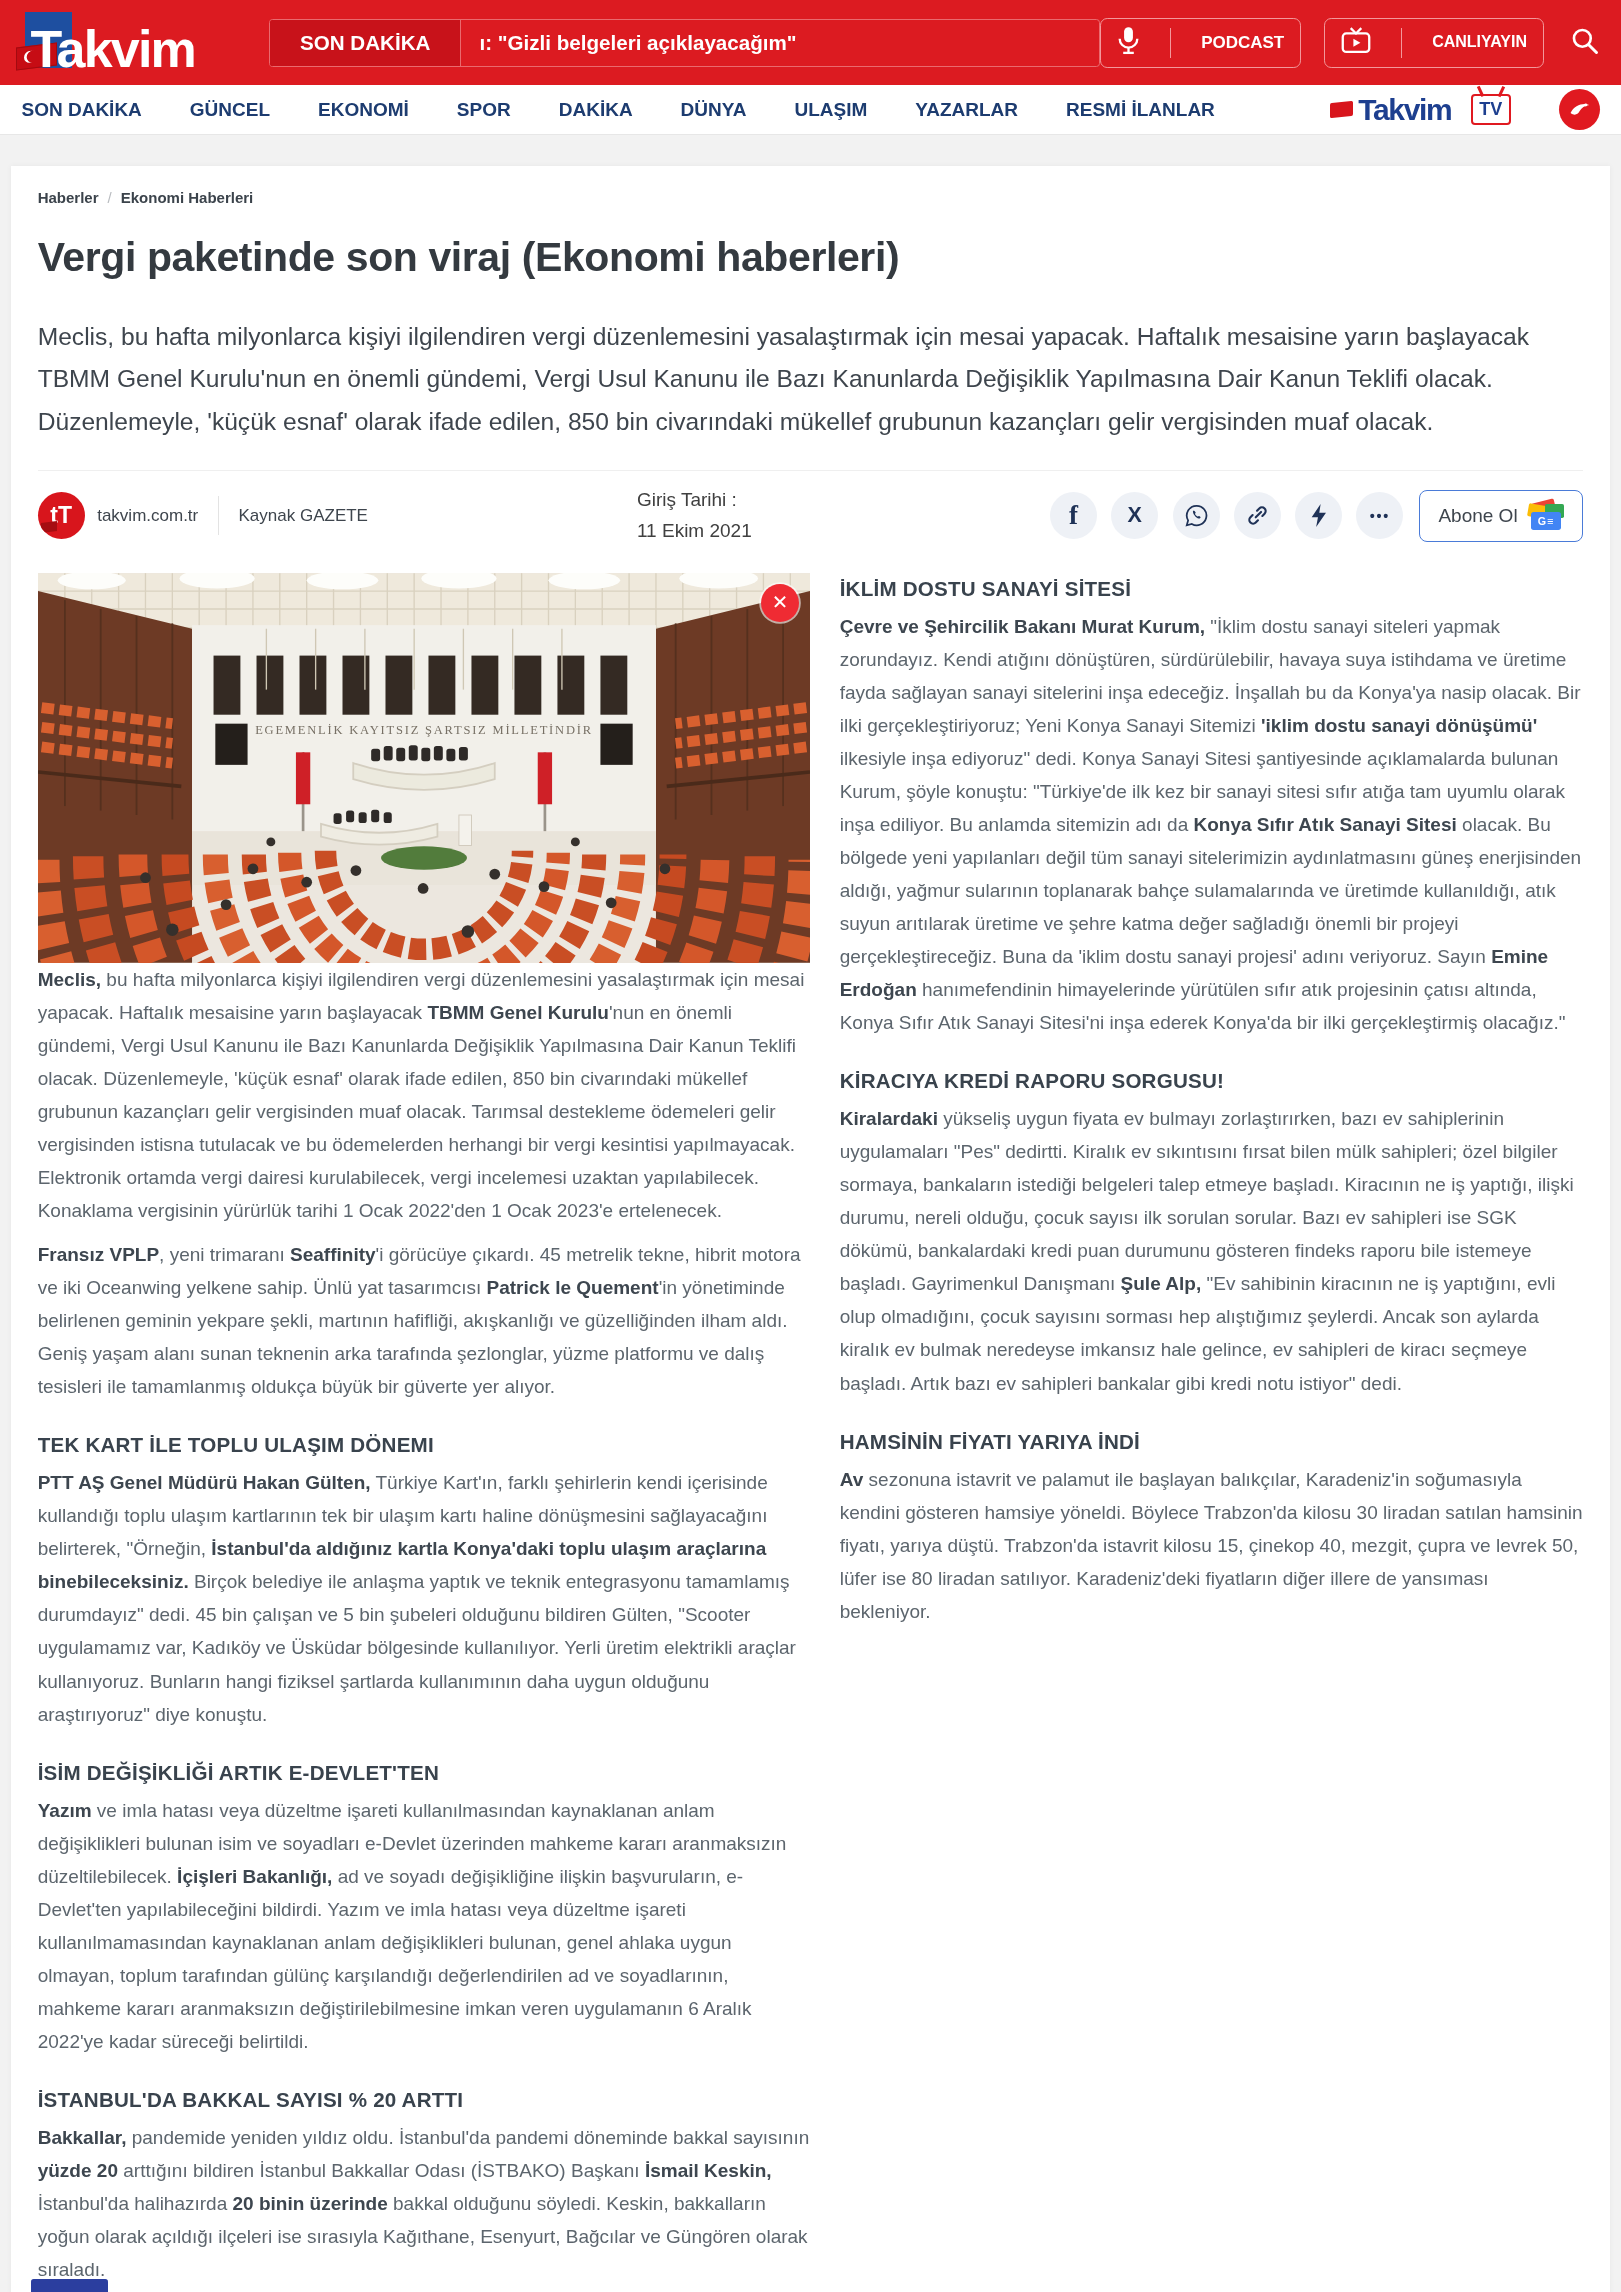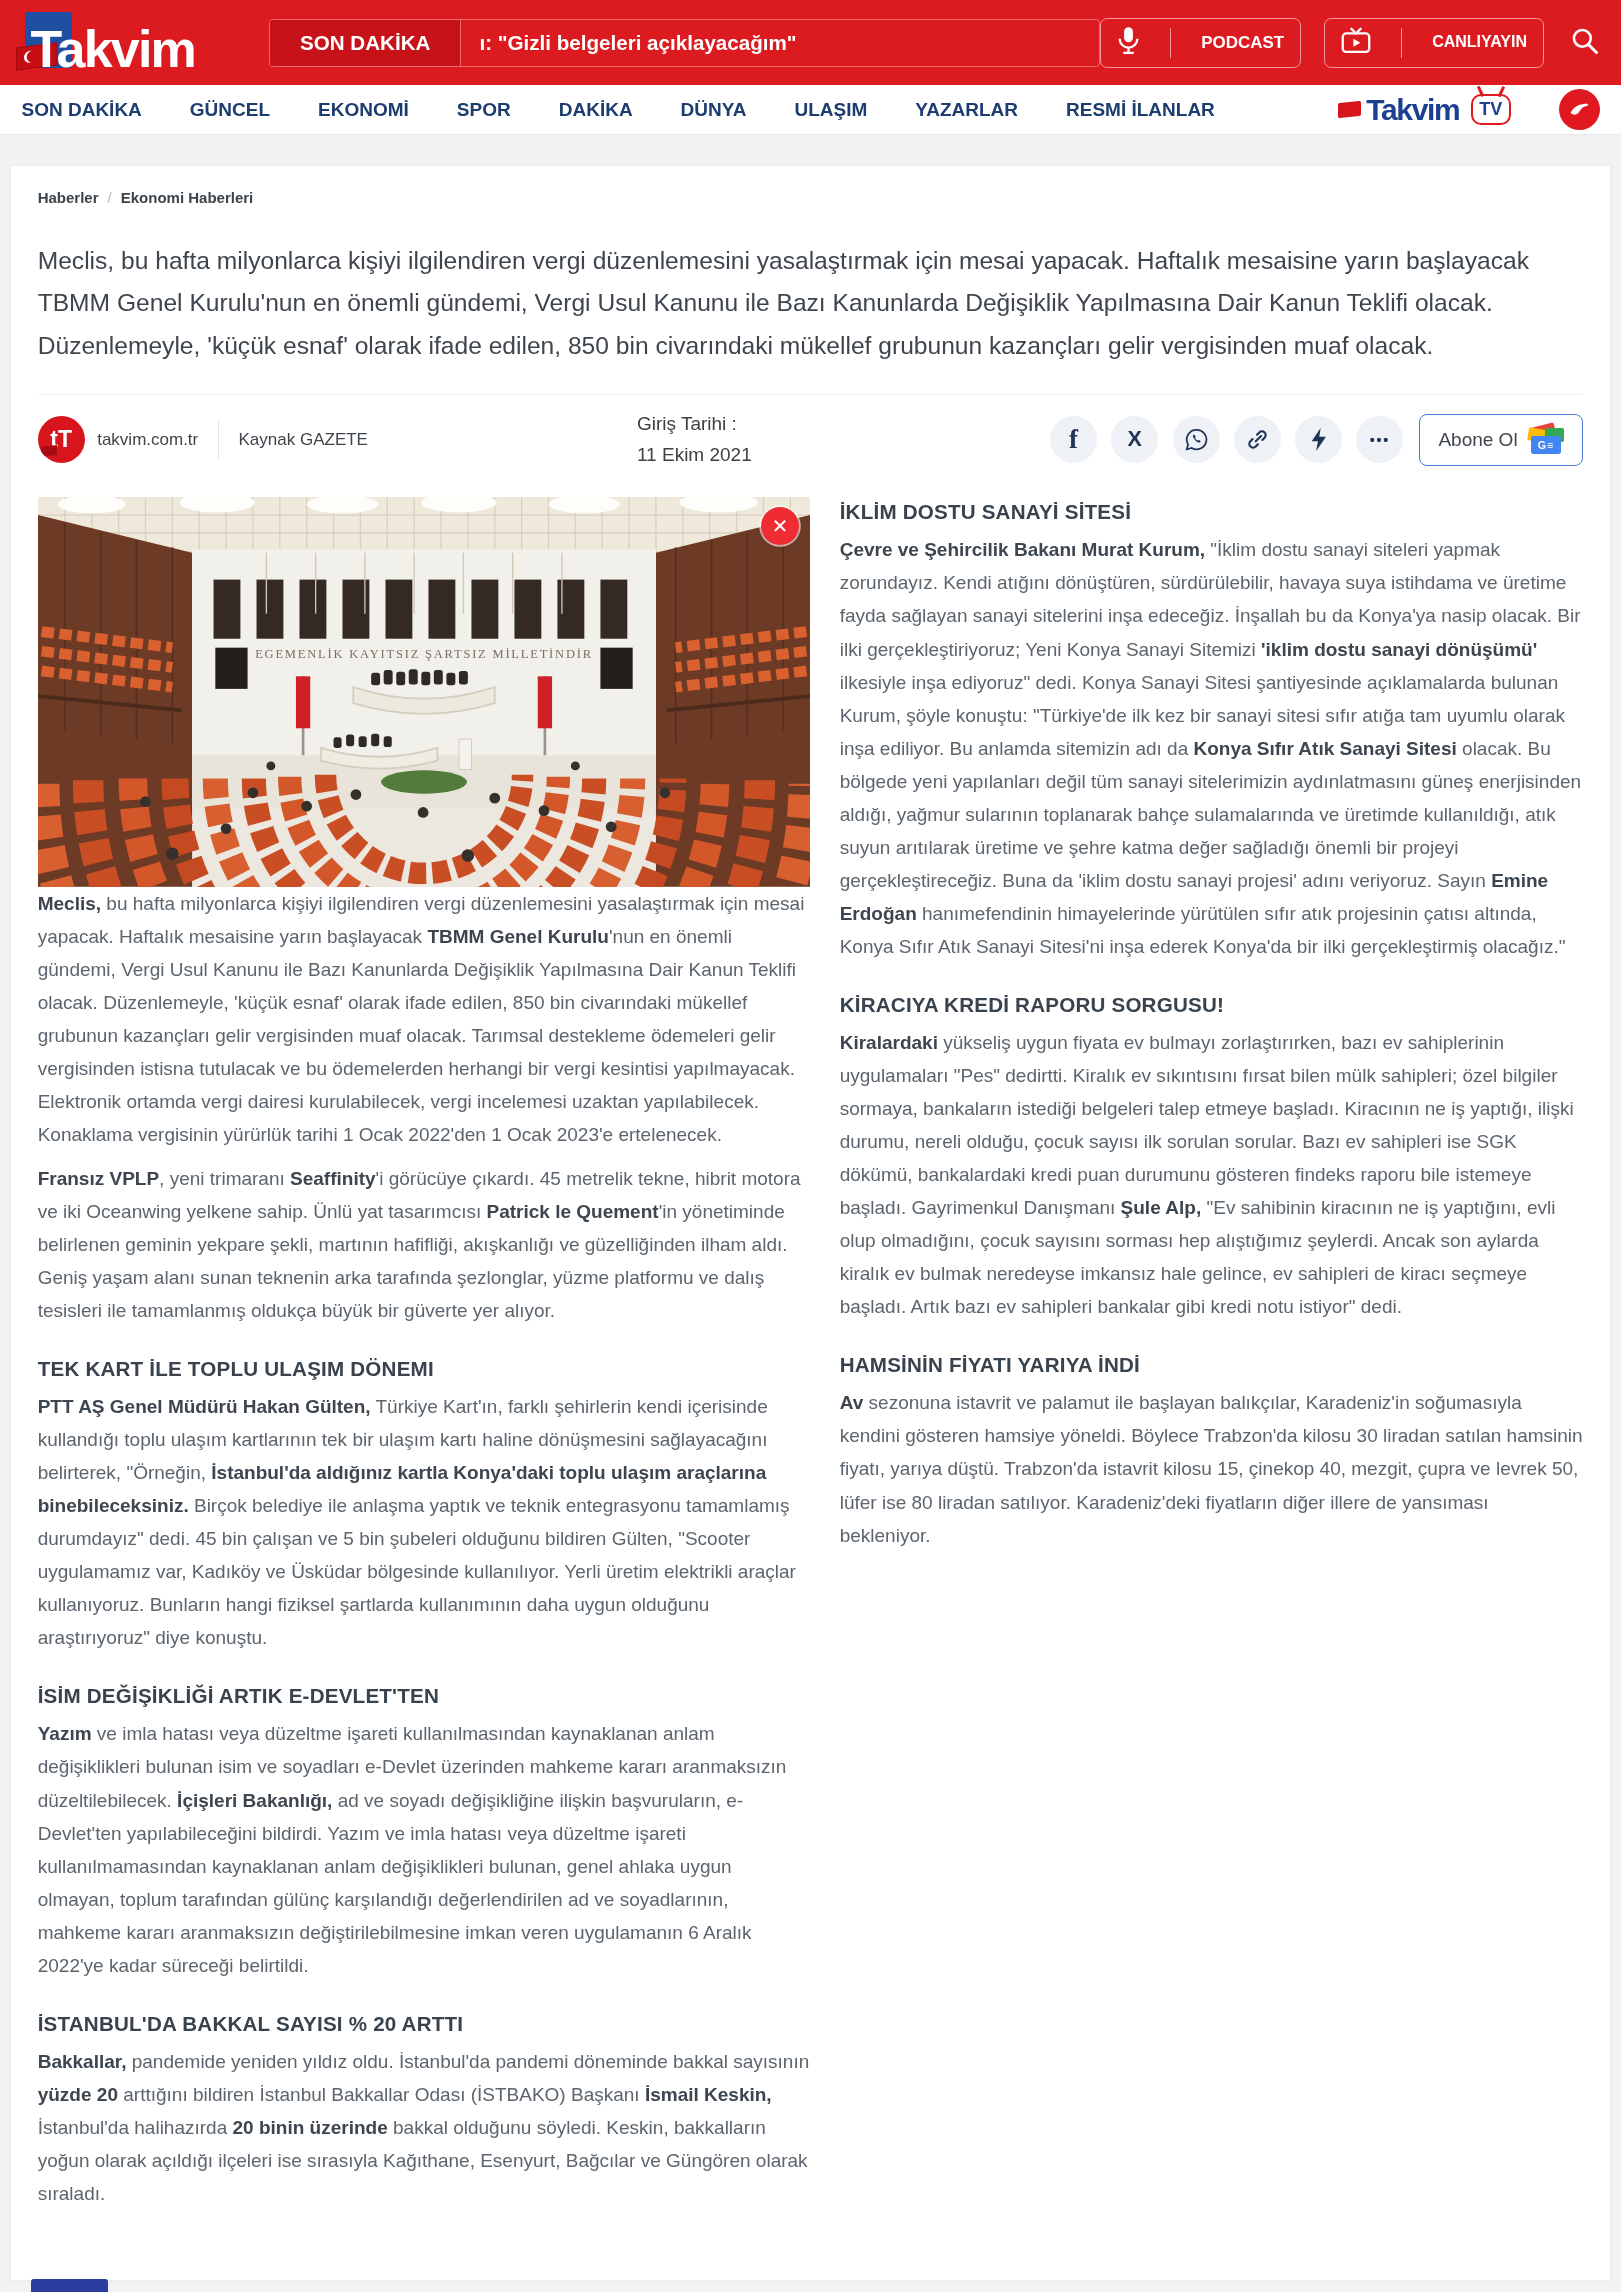--- a/index.html
+++ b/index.html
@@ -22,21 +22,21 @@
   .pillbtn .two{display:flex;flex-direction:row;line-height:1.05;font-size:16px}
   .searchwrap{width:36px;height:36px;display:flex;align-items:center;justify-content:center}
 
   
   .nav{height:50px;background:#fff;display:flex;align-items:center;gap:48px;padding:0 21.5px;border-bottom:0.9px solid #e7e7e7}
   .nav a{color:#1d3c70;font-weight:bold;font-size:19px;text-decoration:none;white-space:nowrap}
   .nav .push{margin-left:auto}
   .tvlogo{display:flex;align-items:center;gap:5.4px}
   .tvlogo .mini-flag{width:23px;height:15px;background:#d8151c;transform:skewY(-6deg);border-radius:1.8px;position:relative}
   .tvlogo .word{color:#1d3f8f;font-weight:bold;font-size:30px;letter-spacing:-1.3px}
-  .tvlogo .tvbox{border:2.7px solid #e01920;border-radius:10px;color:#1d3f8f;font-weight:bold;font-size:18px;padding:2.7px 6.3px;position:relative;margin-left:6px;background:#fff}
+  .tvlogo .tvbox{border:2.7px solid #e01920;border-radius:4px;color:#1d3f8f;font-weight:bold;font-size:18px;padding:2.7px 6.3px;position:relative;margin-left:14px;background:#fff}
   .tvlogo .tvbox:before,.tvlogo .tvbox:after{content:"";position:absolute;top:-10.7px;width:2.7px;height:10.7px;background:#e01920}
   .tvlogo .tvbox:before{left:6.3px;transform:rotate(-25deg)}
   .tvlogo .tvbox:after{right:6.3px;transform:rotate(25deg)}
   .redball{width:41px;height:41px;border-radius:50%;background:#e01920;display:flex;align-items:center;justify-content:center}
 
   
   .card{margin:31px 10.7px 0;background:#fff;min-height:2114px;padding:23px 27px 54px;box-shadow:0 0 5.4px rgba(0,0,0,.05)}
   .crumbs{display:flex;gap:9px;font-size:15px;font-weight:bold;color:#3b434b;align-items:flex-end}
   .crumbs .sep{color:#b9bcc0;font-weight:normal}
   h1.title{margin-top:27px;font-size:41px;letter-spacing:-0.4px;color:#343a40;line-height:1.2}
@@ -150,20 +150,21 @@
   </div>
 
   <div class="card">
 
     <div class="crumbs">
       <a href="#" style="color:#3b434b;text-decoration:none">Haberler</a>
       <span class="sep">/</span>
       <a href="#" style="color:#3b434b;text-decoration:none">Ekonomi Haberleri</a>
     </div>
 
+    <h1 class="title">Vergi paketinde son viraj (Ekonomi haberleri)</h1>
 
     <p class="lead">Meclis, bu hafta milyonlarca kişiyi ilgilendiren vergi düzenlemesini yasalaştırmak için mesai yapacak. Haftalık mesaisine yarın başlayacak TBMM Genel Kurulu'nun en önemli gündemi, Vergi Usul Kanunu ile Bazı Kanunlarda Değişiklik Yapılmasına Dair Kanun Teklifi olacak. Düzenlemeyle, 'küçük esnaf' olarak ifade edilen, 850 bin civarındaki mükellef grubunun kazançları gelir vergisinden muaf olacak.</p>
 
     <div class="byline">
       <div class="srcball">
           <span>tT</span>
           <span class="mf"></span>
         </div>
       <span class="site">takvim.com.tr</span>
       <span class="vsep"></span>

